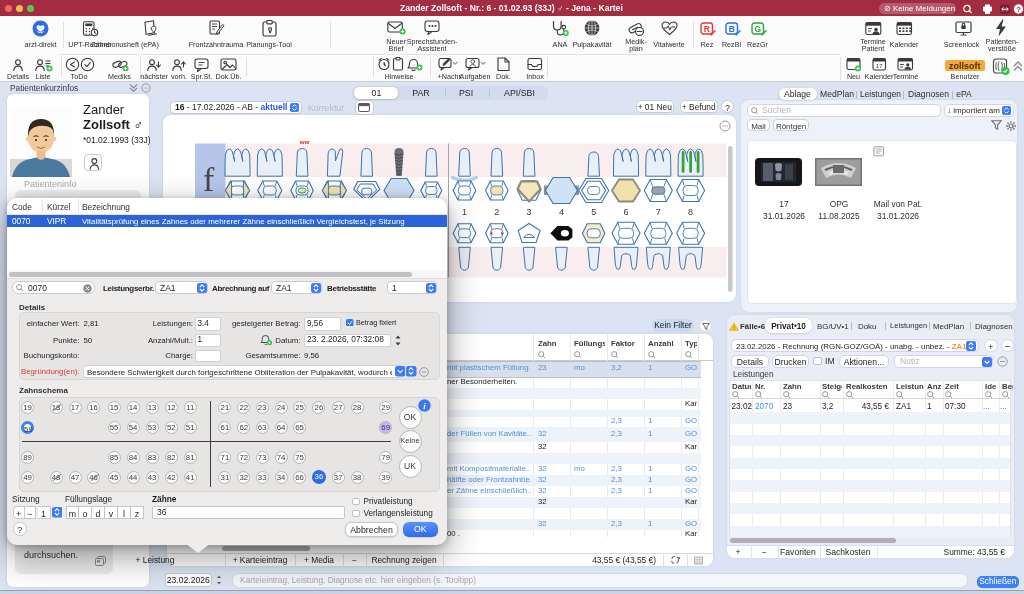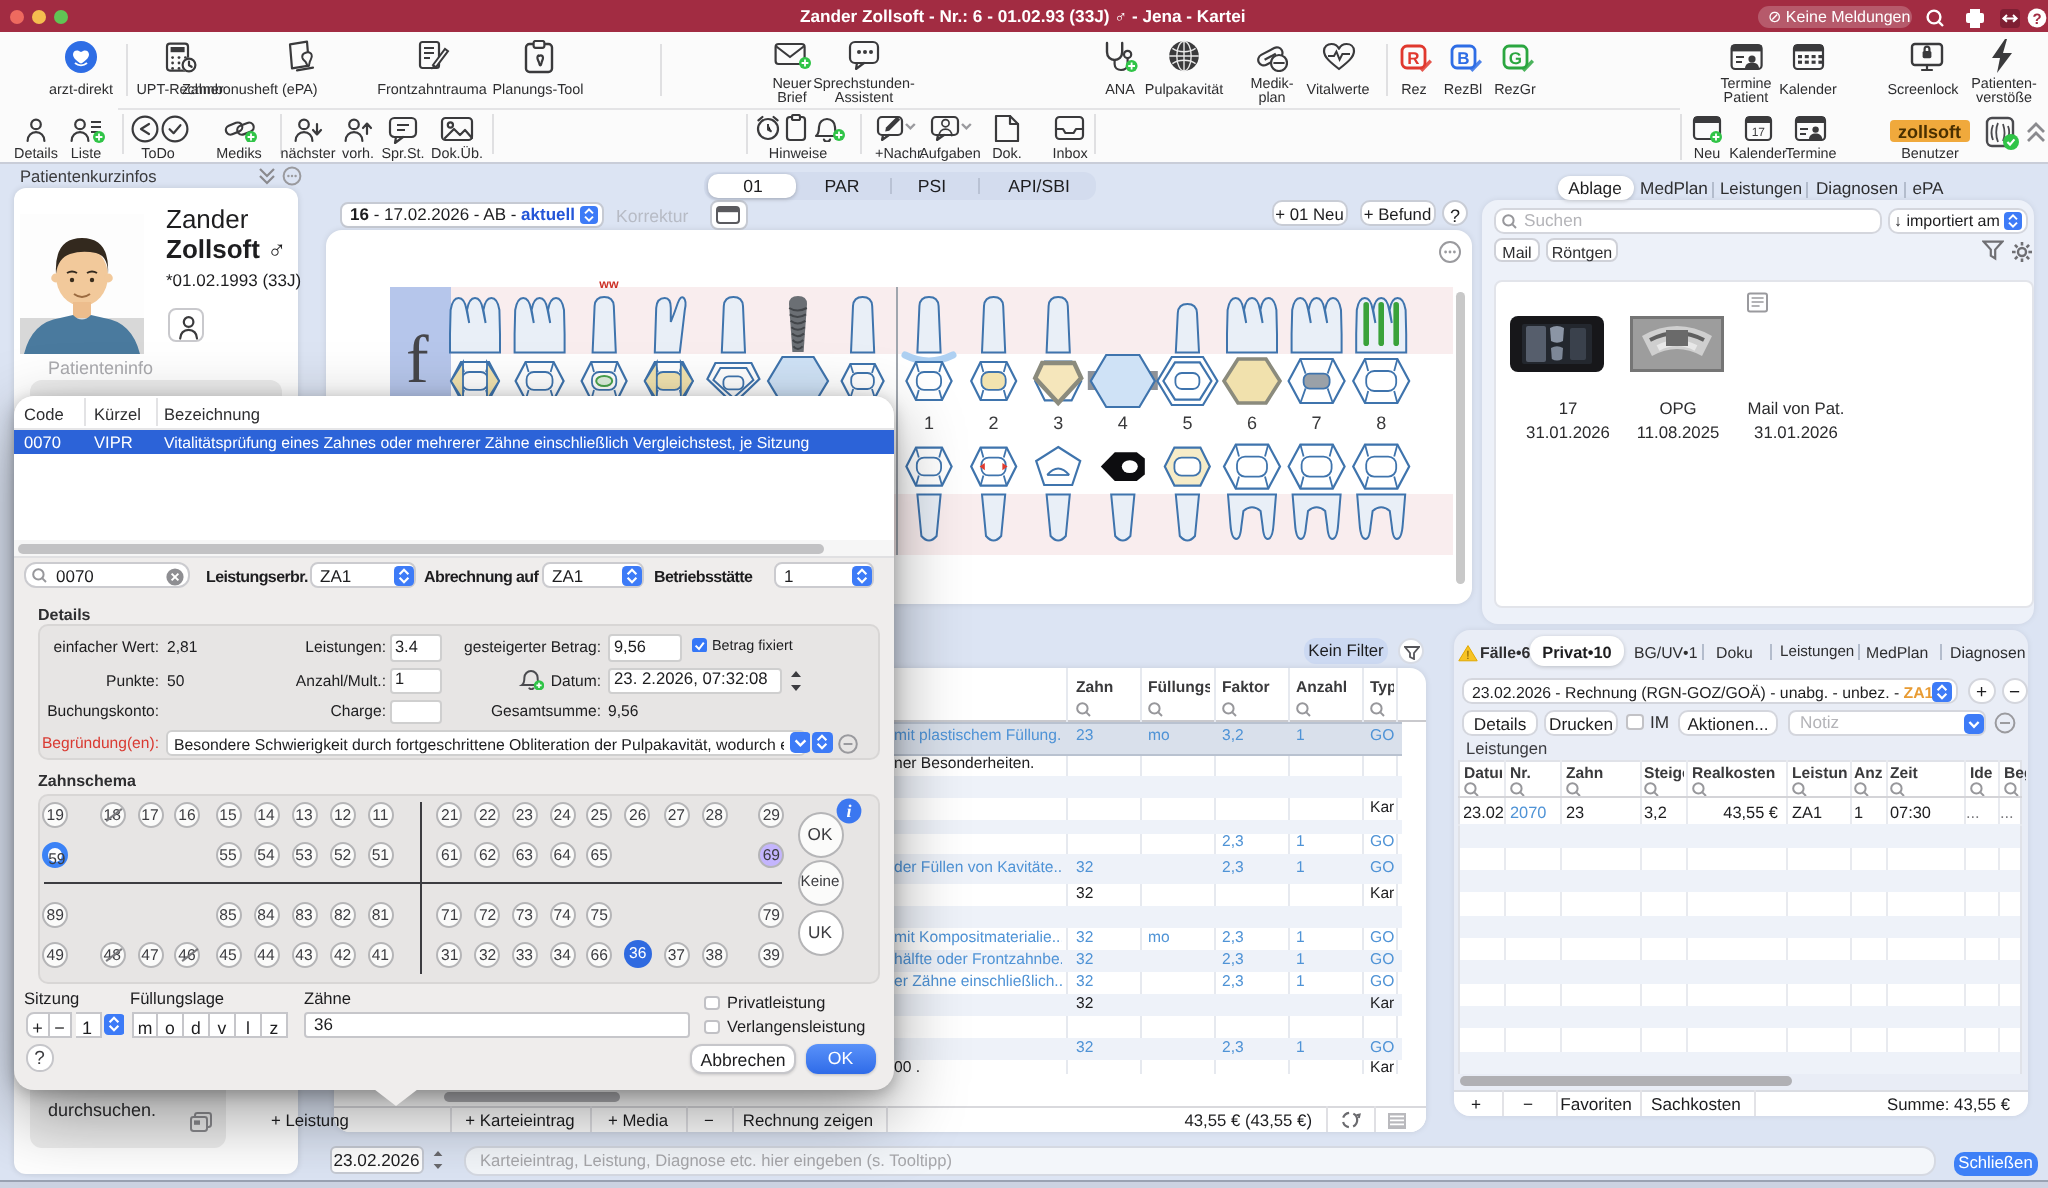--- a/index.html
+++ b/index.html
@@ -1191,21 +1191,21 @@
     <span class="t" style="left:0;top:6.2px;width:100%;text-align:center;font-size:8.6px;color:#3c3c40">OK</span>
   </div>
 <div class="a" style="left:398.5px;top:429.5px;width:23px;height:23px;z-index:50;background:#fbfbfa;border:1px solid #b5b5b7;border-radius:50%">
     <span class="t" style="left:0;top:6.8px;width:100%;text-align:center;font-size:7.6px;color:#3c3c40">Keine</span>
   </div>
 <div class="a" style="left:398.5px;top:455.0px;width:23px;height:23px;z-index:50;background:#ffffff;border:1px solid #b5b5b7;border-radius:50%">
     <span class="t" style="left:0;top:6.2px;width:100%;text-align:center;font-size:8.6px;color:#3c3c40">UK</span>
   </div>
 <div class="t" style="left:12px;top:495px;font-size:8.3px;color:#1d1d1f;z-index:50;">Sitzung</div>
 <div class="t" style="left:65px;top:495px;font-size:8.3px;color:#1d1d1f;z-index:50;">Füllungslage</div>
-<div class="t" style="left:152px;top:495px;font-size:8.3px;color:#1d1d1f;z-index:50;">Zähne</div>
+<div class="t" style="left:152px;top:495px;font-size:8.3px;color:#1d1d1f;z-index:50;font-weight:bold;">Zähne</div>
 <div class="a" style="left:13px;top:506px;width:11.5px;height:12.5px;z-index:50;background:#fff;border:1px solid #c6c6ca;border-radius:4px 0 0 4px">
     <span class="t" style="left:0;top:1.5px;width:100%;text-align:center;font-size:9px;color:#1d1d1f">+</span>
   </div>
 <div class="a" style="left:24.5px;top:506px;width:11.5px;height:12.5px;z-index:50;background:#fff;border:1px solid #c6c6ca;border-left:none">
     <span class="t" style="left:0;top:1.5px;width:100%;text-align:center;font-size:9px;color:#1d1d1f">−</span>
   </div>
 <div class="a" style="left:37.5px;top:506px;width:13px;height:12.5px;z-index:50;background:#fff;border:1px solid #c6c6ca;border-left:none">
     <span class="t" style="left:0;top:1.5px;width:100%;text-align:center;font-size:9px;color:#1d1d1f">1</span>
   </div>
 <svg class="a" style="left:51.5px;top:507px;z-index:50;" width="10.5" height="10.5" viewBox="0 0 10.5 10.5">

